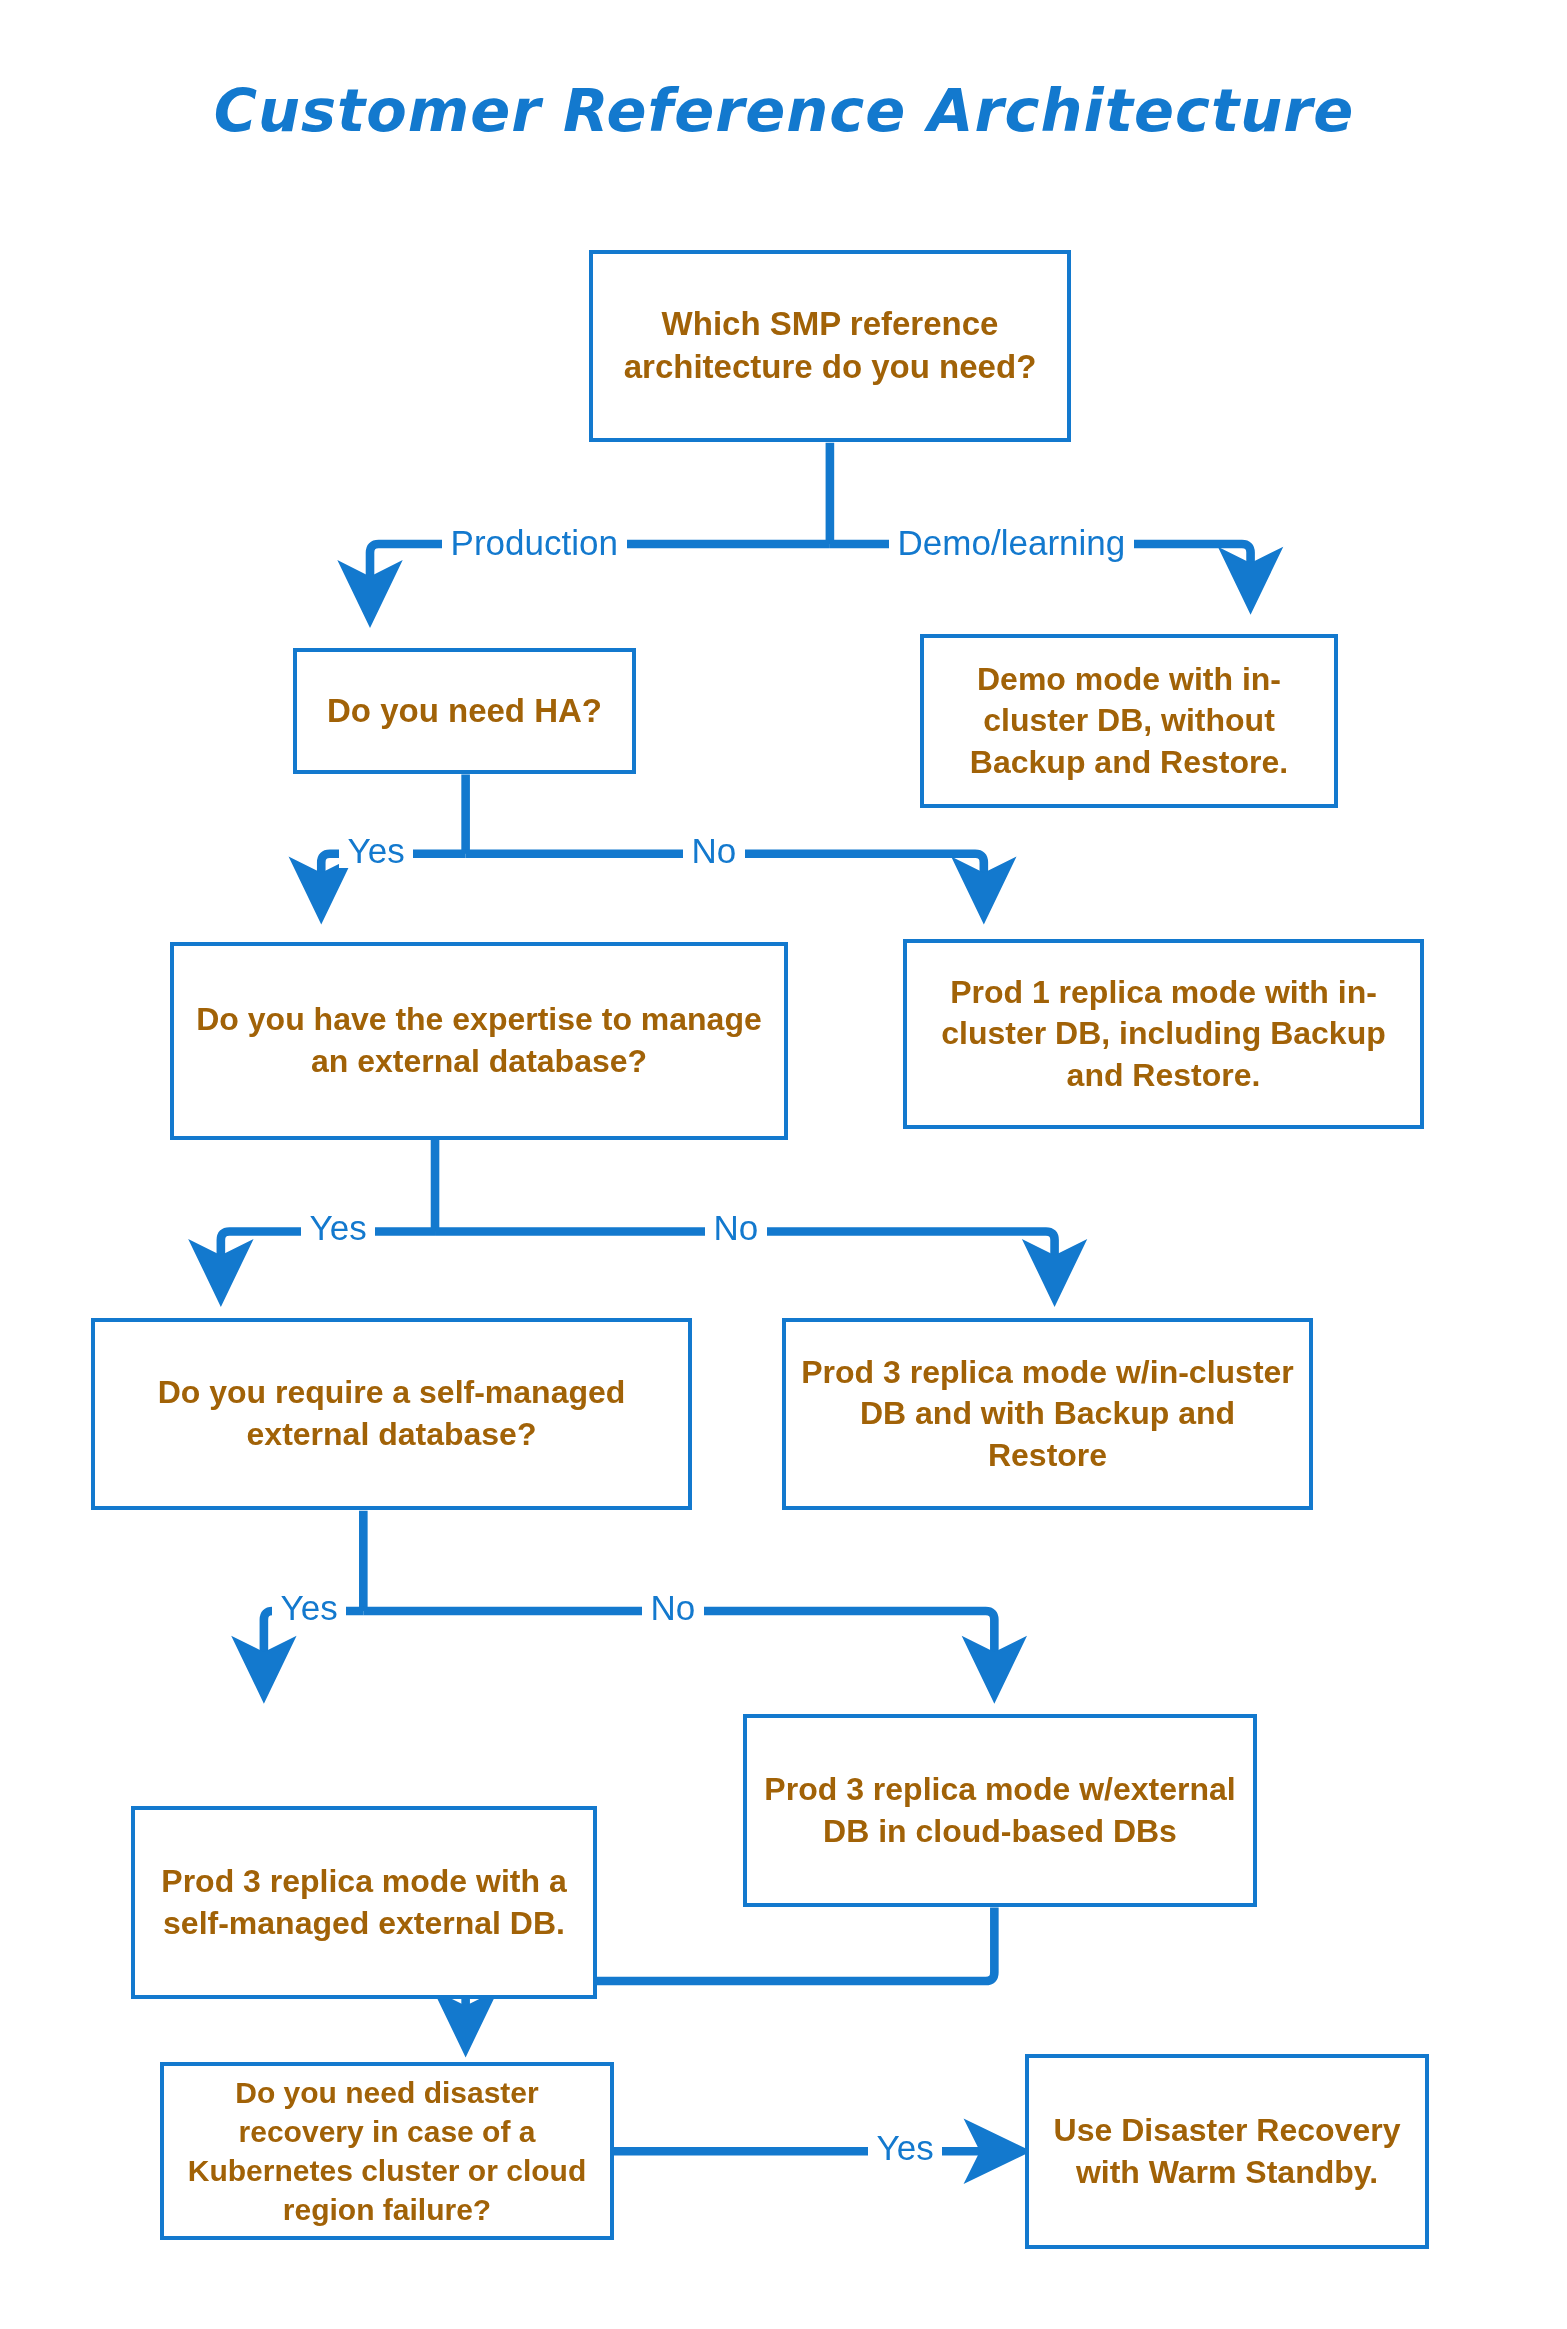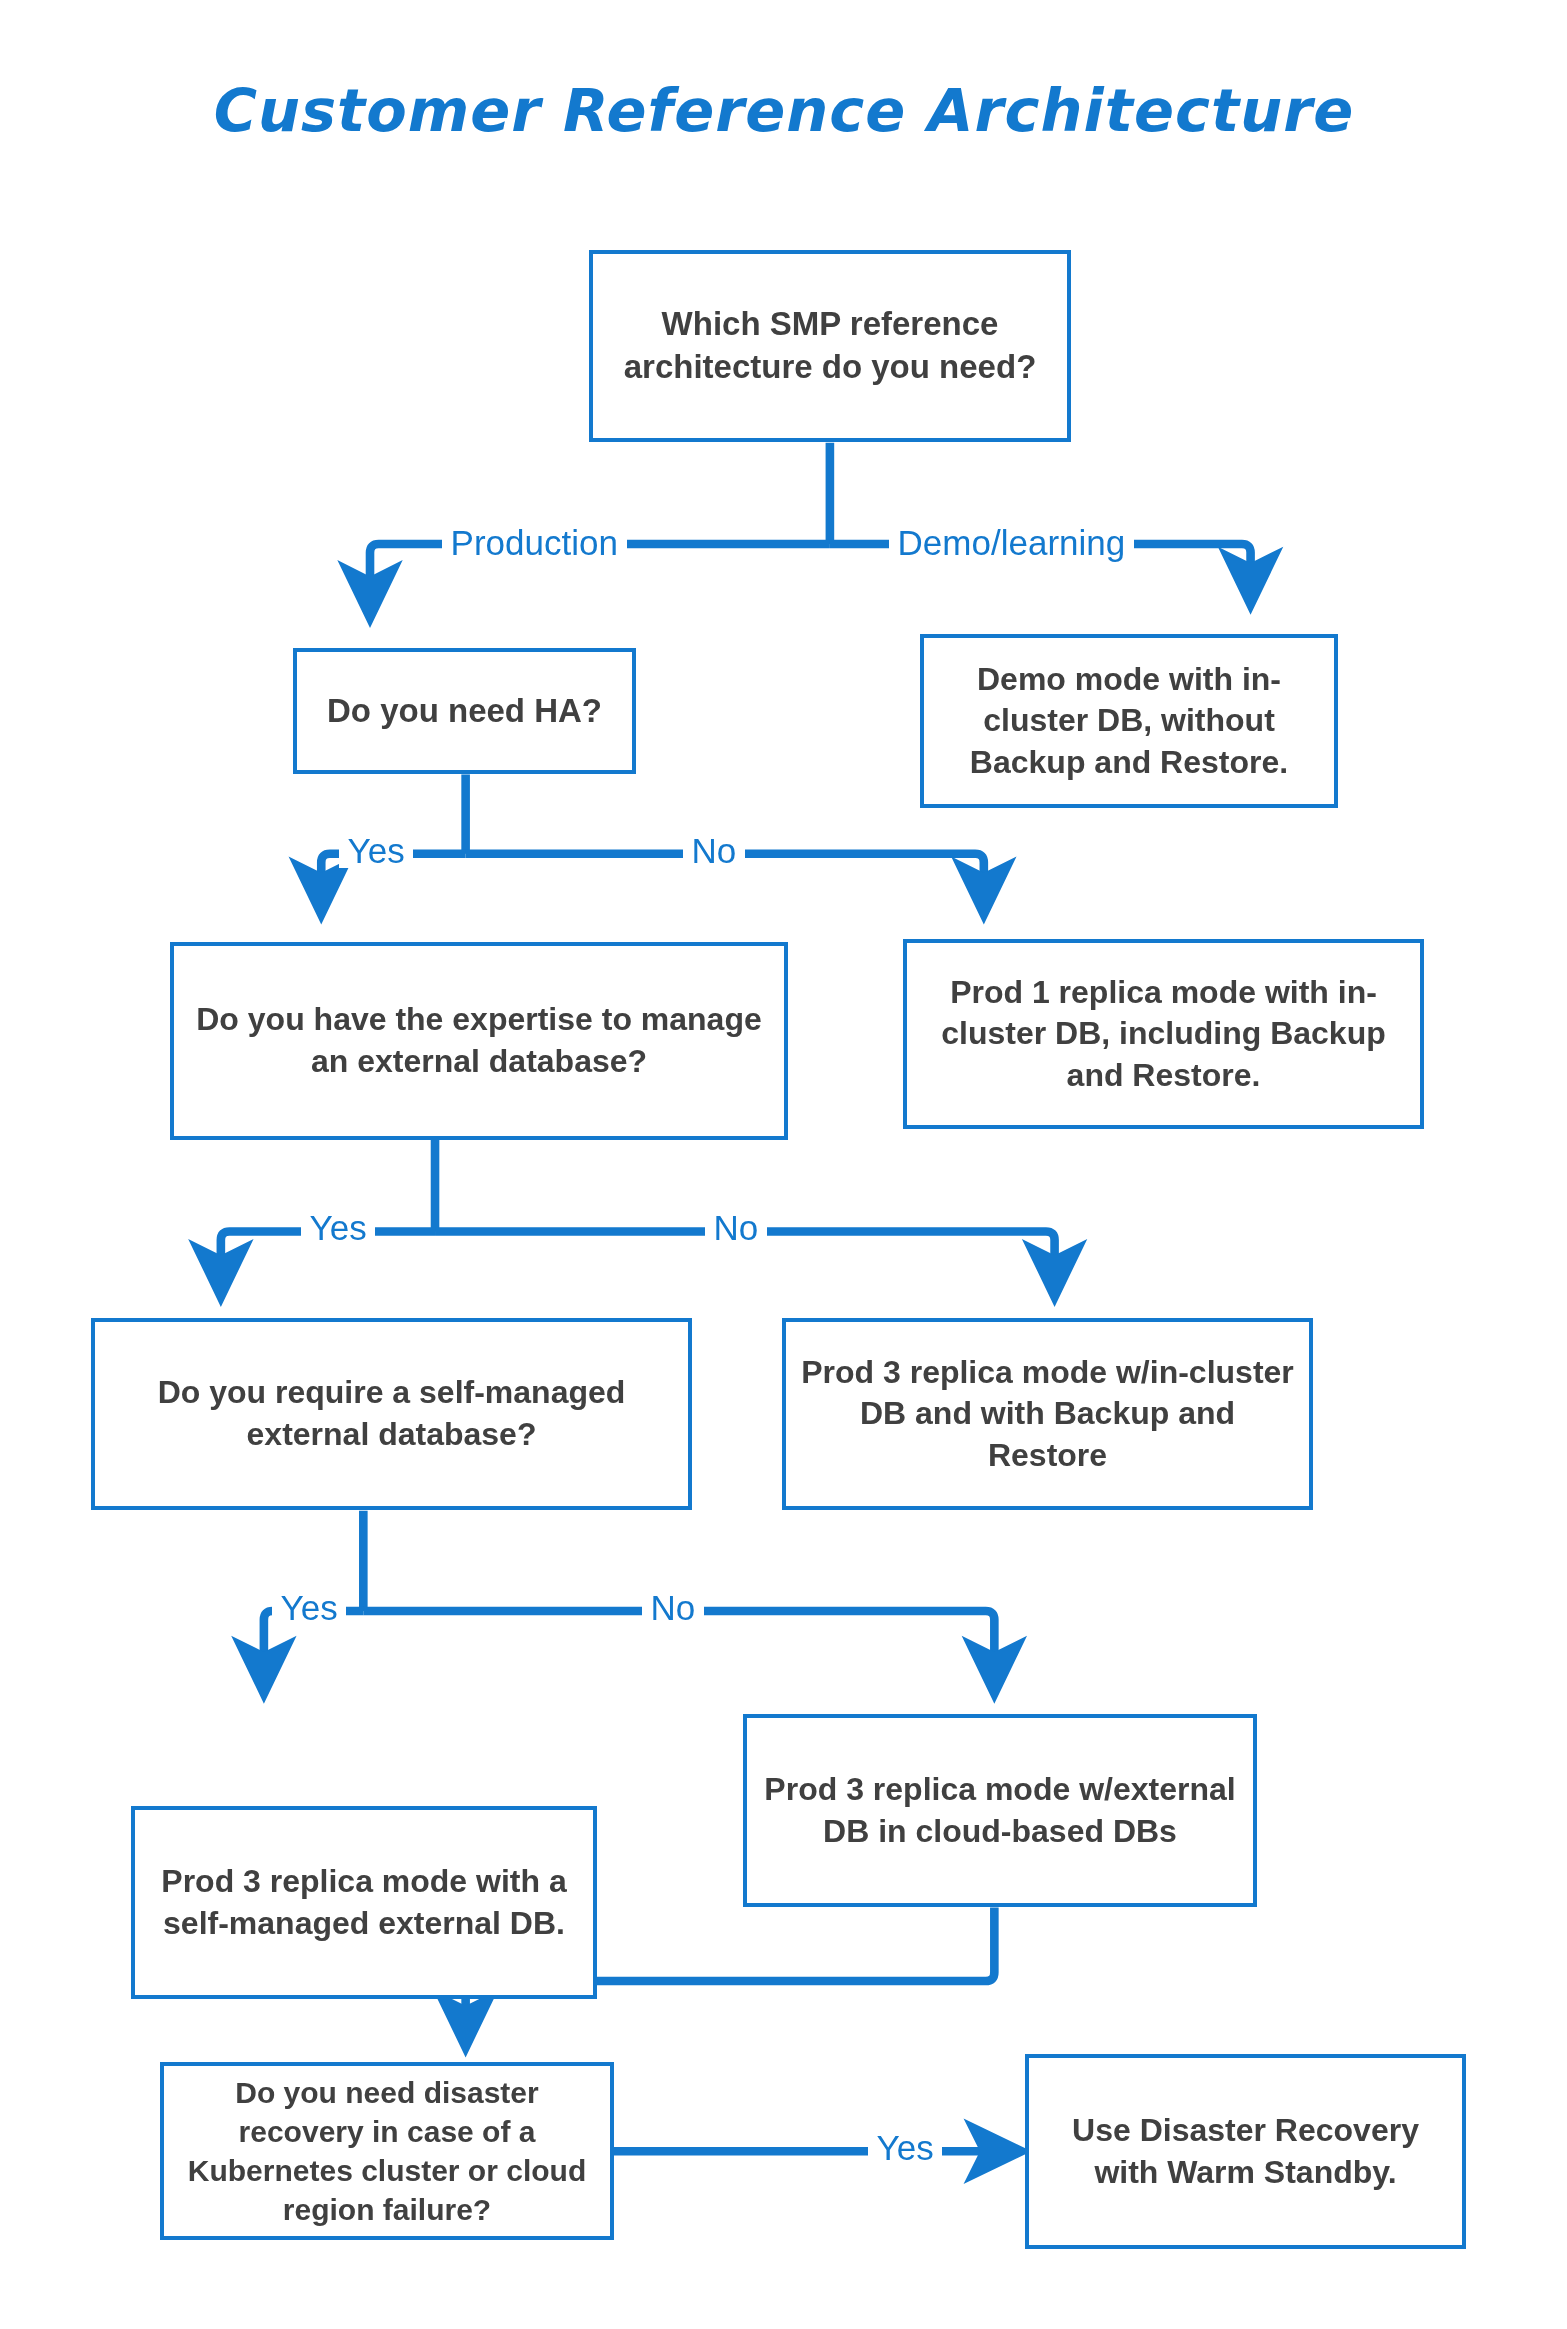--- a/index.html
+++ b/index.html
@@ -39,21 +39,21 @@
     left: 0; top: 0;
     width: 1568px;
     height: 2330px;
     pointer-events: none;
   }
   .node {
     position: absolute;
     box-sizing: border-box;
     border: 4.8px solid #1379CE;
     background: #ffffff;
-    color: #404040;
+    color: #a16207;
     display: flex;
     align-items: center;
     justify-content: center;
     text-align: center;
     font-family: "Liberation Sans", sans-serif;
     font-weight: bold;
     font-size: 32px;
     line-height: 1.30;
     padding: 5.7px 13.4px;
   }
@@ -145,21 +145,21 @@
   </div>
 
   <div class="node" style="left:743px; top:1714px; width:514px; height:193px;">
     <span>Prod 3 replica mode w/external DB in cloud-based DBs</span>
   </div>
 
   <div class="node" style="left:160px; top:2062px; width:454px; height:178px; font-size:30px;">
     <span>Do you need disaster recovery in case of a Kubernetes cluster or cloud region failure?</span>
   </div>
 
-  <div class="node" style="left:1025px; top:2054px; width:441px; height:195px;">
+  <div class="node" style="left:1025px; top:2054px; width:404px; height:195px;">
     <span>Use Disaster Recovery with Warm Standby.</span>
   </div>
 
   <div class="edge-label" style="left:442px; top:525px;">
     <span>Production</span>
   </div>
 
   <div class="edge-label" style="left:889px; top:525px;">
     <span>Demo/learning</span>
   </div>

